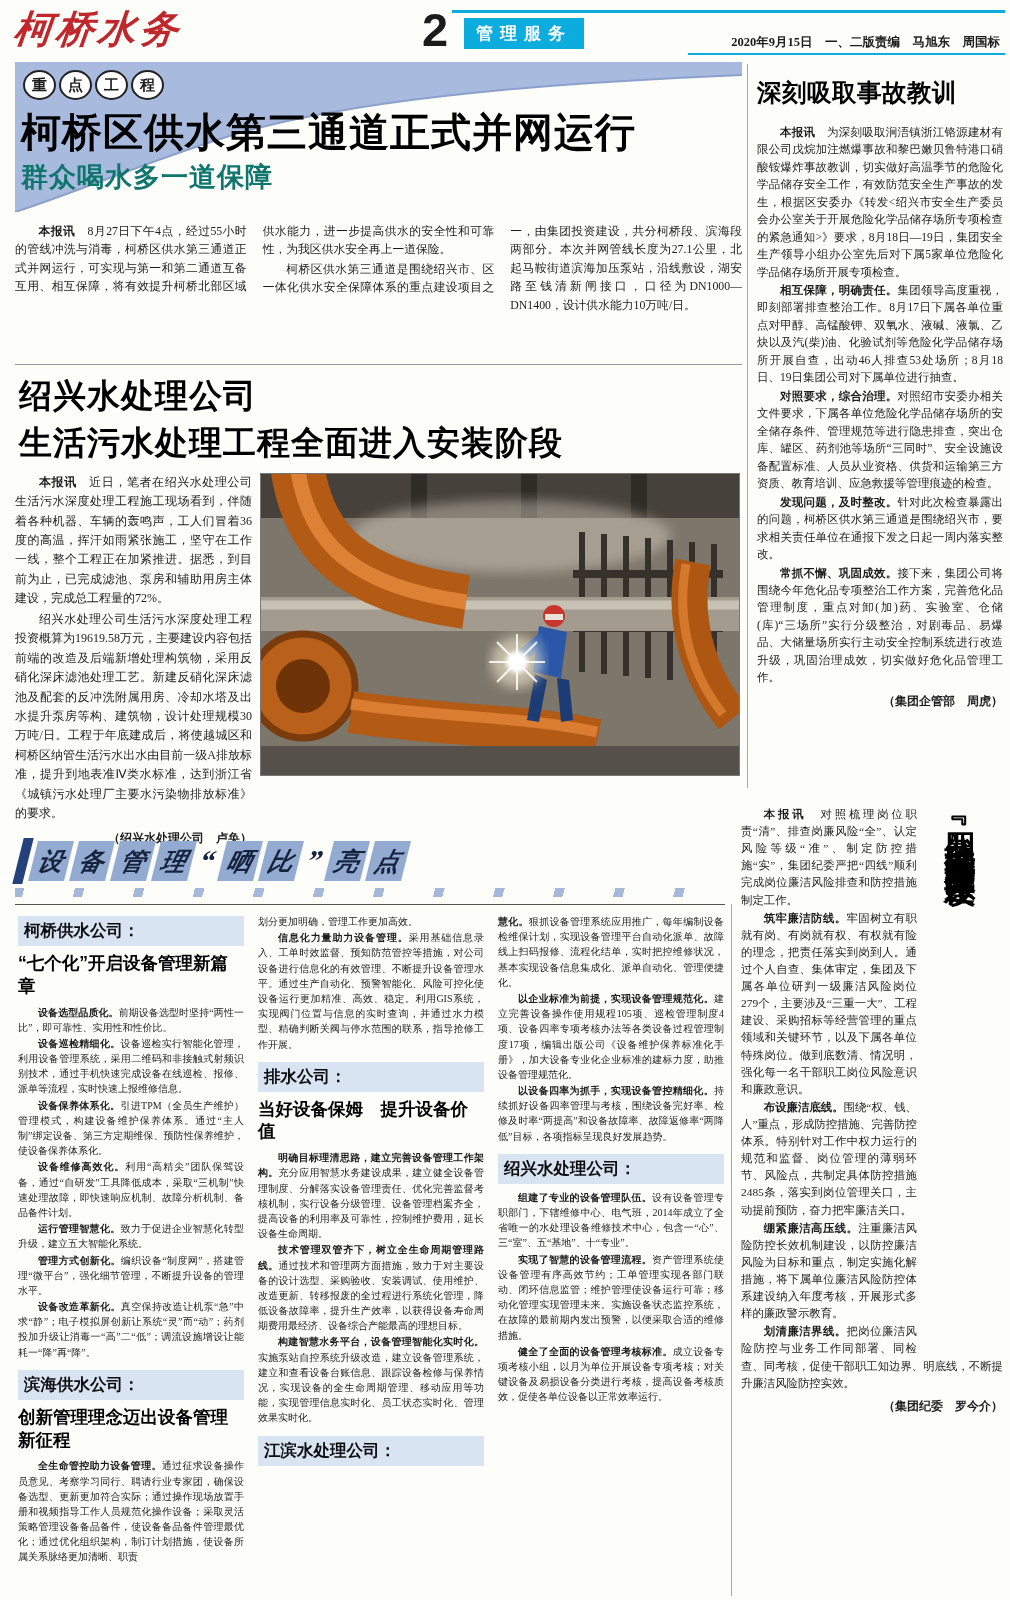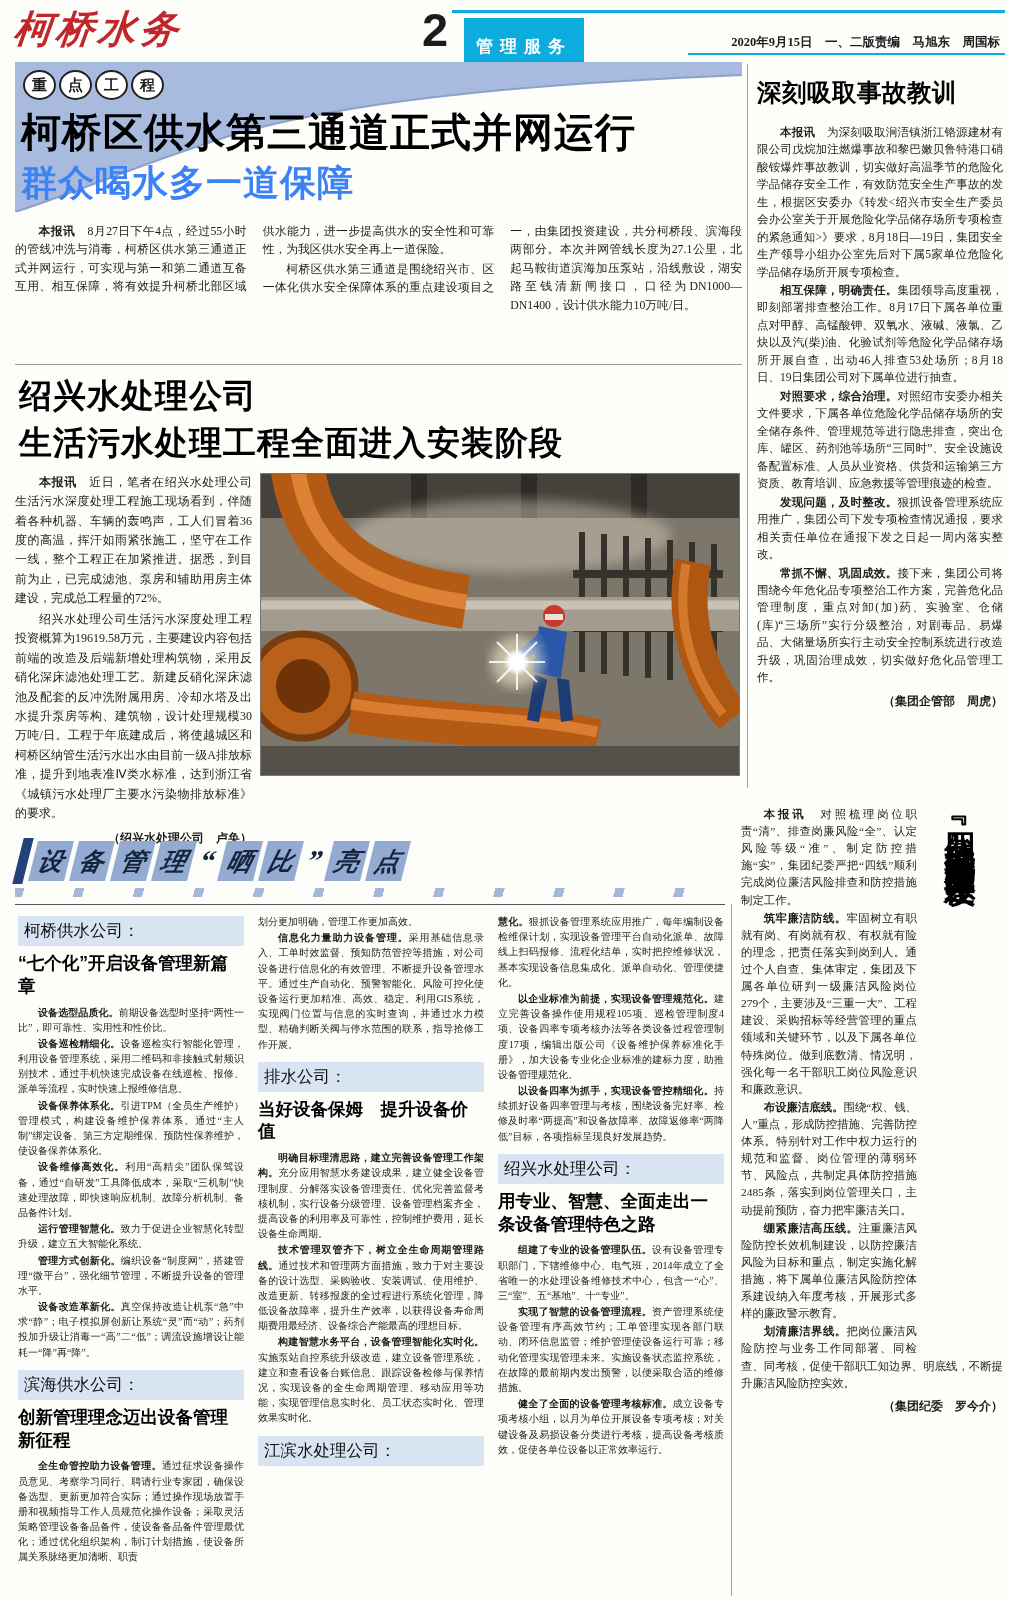--- a/index.html
+++ b/index.html
@@ -6,34 +6,34 @@
   body{width:1010px;height:1600px;position:relative;background:#fdfdfa;overflow:hidden;
        font-family:"Liberation Serif",serif;color:#1c1c1c;}
   
   .masthead{position:absolute;left:14px;top:4px;font-size:38px;font-weight:bold;font-style:italic;
             color:#c0272d;font-family:"Liberation Serif",serif;letter-spacing:4px;transform:skewX(-6deg);}
   .cyan-line-top{position:absolute;left:452px;top:10px;width:553px;height:3px;background:#0cadde;}
   .page-number{position:absolute;left:422px;top:6px;font-size:47px;font-weight:900;
                font-family:"Liberation Sans",sans-serif;line-height:1;}
   .section-label{position:absolute;left:464px;top:18px;background:#0cadde;color:#fff;
                  font-family:"Liberation Sans",sans-serif;font-weight:bold;font-size:17px;
-                 padding:17px 12px;letter-spacing:7px;}
+                 padding:4px 12px;letter-spacing:7px;}
   .date-line{position:absolute;right:10px;top:34px;font-size:12.5px;font-weight:bold;}
   .cyan-line-date{position:absolute;left:688px;top:53px;width:317px;height:2px;background:#0cadde;}
   
   #main-left{position:absolute;left:15px;top:62px;width:727px;}
   .swoosh-wrap{position:relative;width:727px;height:150px;}
   .swoosh-wrap svg{position:absolute;left:0;top:0;}
   .badge{position:absolute;left:8px;top:8px;display:flex;gap:3px;}
   .badge span{width:29px;height:26px;background:#fff;border:2px solid #222;border-radius:50%;
               display:flex;align-items:center;justify-content:center;font-size:15px;font-weight:bold;}
   .headline1{position:absolute;left:6px;top:44px;font-family:"Liberation Sans",sans-serif;
              font-weight:700;font-size:40px;letter-spacing:1px;color:#000;line-height:1.3;white-space:nowrap;}
   .headline2{position:absolute;left:6px;top:97px;font-family:"Liberation Sans",sans-serif;
-             font-weight:900;font-size:36px;letter-spacing:1px;color:#3b82f6;white-space:nowrap;}
+             font-weight:900;font-size:27px;letter-spacing:1px;color:#0f766e;white-space:nowrap;}
   .a1-cols{margin-top:10px;column-count:3;column-gap:16px;height:134px;overflow:hidden;}
   .para{font-size:11.8px;line-height:1.56;text-align:justify;text-indent:2em;margin:0 0 1px;}
   .plead{font-family:"Liberation Sans",sans-serif;font-weight:bold;}
   .rule{border-top:1px solid #999;margin-top:8px;}
   .a2-title{font-family:"Liberation Sans",sans-serif;font-weight:900;font-size:33px;
             letter-spacing:1px;line-height:1.42;margin:8px 0 6px 4px;color:#000;}
   .a2-flex{display:flex;gap:8px;}
   .a2-text{width:237px;font-size:12px;}
   .a2-text .para{font-size:12px;line-height:1.62;}
   .byline{text-align:right;font-weight:bold;font-size:12px;margin-top:6px;}
@@ -52,21 +52,21 @@
         align-items:center;justify-content:center;font-size:25px;font-weight:600;
         font-style:italic;color:#16233f;font-family:"Liberation Serif",serif;}
   .tile.quote{background:transparent;font-size:30px;font-weight:bold;width:20px;}
   .dash-row{position:absolute;left:15px;top:888px;width:707px;height:9px;
             background:repeating-linear-gradient(105deg,#a5b8da 0 9px,transparent 9px 58px);}
   .rule-bottom{position:absolute;left:15px;top:904px;width:710px;border-top:1px solid #555;}
   
   #bottom-cols{position:absolute;left:18px;top:914px;width:706px;height:682px;overflow:hidden;
                display:flex;gap:14px;}
   .bcol{flex:1;min-width:0;}
-  .col-header{background:#d9e4f3;font-family:"Liberation Sans",sans-serif;font-weight:normal;
+  .col-header{background:#d9e4f3;font-family:"Liberation Sans",sans-serif;font-weight:bold;
               font-size:16.5px;padding:4px 6px;margin:10px 0 6px;color:#0d0d0d;}
   .col-header:first-child{margin-top:2px;}
   .col-subhead{font-family:"Liberation Sans",sans-serif;font-weight:800;font-size:17.5px;
                line-height:1.3;margin:2px 0 7px;color:#000;}
   .bpara{font-size:10px;line-height:1.52;text-align:justify;text-indent:2em;margin:0 0 1px;}
   .cont{text-indent:0;}
   .v-divider2{position:absolute;left:731px;top:904px;height:692px;border-left:1px solid #a8a8a8;}
   
   #right-bottom{position:absolute;left:741px;top:806px;width:262px;height:792px;overflow:hidden;}
   .rb-headline-float{float:right;width:86px;height:540px;display:flex;justify-content:center;}
@@ -185,21 +185,21 @@
 
 <div class="v-divider1"></div>
 <div id="right-top">
   <div class="rt-headline">
     <div>深刻吸取事故教训</div>
   </div>
   <div class="rt-body">
     <p class="para"><b class="plead">本报讯</b><span>　为深刻吸取涧浯镇浙江铬源建材有限公司戊烷加注燃爆事故和黎巴嫩贝鲁特港口硝酸铵爆炸事故教训，切实做好高温季节的危险化学品储存安全工作，有效防范安全生产事故的发生，根据区安委办《转发&lt;绍兴市安全生产委员会办公室关于开展危险化学品储存场所专项检查的紧急通知&gt;》要求，8月18日—19日，集团安全生产领导小组办公室先后对下属5家单位危险化学品储存场所开展专项检查。</span></p>
     <p class="para"><b class="plead">相互保障，明确责任。</b><span>集团领导高度重视，即刻部署排查整治工作。8月17日下属各单位重点对甲醇、高锰酸钾、双氧水、液碱、液氯、乙炔以及汽(柴)油、化验试剂等危险化学品储存场所开展自查，出动46人排查53处场所；8月18日、19日集团公司对下属单位进行抽查。</span></p>
     <p class="para"><b class="plead">对照要求，综合治理。</b><span>对照绍市安委办相关文件要求，下属各单位危险化学品储存场所的安全储存条件、管理规范等进行隐患排查，突出仓库、罐区、药剂池等场所“三同时”、安全设施设备配置标准、人员从业资格、供货和运输第三方资质、教育培训、应急救援等管理痕迹的检查。</span></p>
-    <p class="para"><b class="plead">发现问题，及时整改。</b><span>狠抓设备管理系统应用推广，集团公司下发专项检查情况通报，要求相关责任单位在通报下发之日起一周内落实整改。</span></p>
+    <p class="para"><b class="plead">发现问题，及时整改。</b><span>针对此次检查暴露出的问题，柯桥区供水第三通道是围绕绍兴市，要求相关责任单位在通报下发之日起一周内落实整改。</span></p>
     <p class="para"><b class="plead">常抓不懈、巩固成效。</b><span>接下来，集团公司将围绕今年危化品专项整治工作方案，完善危化品管理制度，重点对卸(加)药、实验室、仓储(库)“三场所”实行分级整治，对剧毒品、易爆品、大储量场所实行主动安全控制系统进行改造升级，巩固治理成效，切实做好危化品管理工作。</span></p>
     <div class="byline">（集团企管部　周虎）</div>
   </div>
 </div>
 
 <div id="banner">
   <div class="lead-stripe"></div>
   <div class="tile">设</div>
   <div class="tile">备</div>
   <div class="tile">管</div>
@@ -241,21 +241,20 @@
     <p class="bpara"><b class="plead">构建智慧水务平台，设备管理智能化实时化。</b><span>实施泵站自控系统升级改造，建立设备管理系统，建立和查看设备台账信息、跟踪设备检修与保养情况，实现设备的全生命周期管理、移动应用等功能，实现管理信息实时化、员工状态实时化、管理效果实时化。</span></p>
     <div class="col-header">江滨水处理公司：</div>
 
   </div>
 
   <div class="bcol">
     <p class="bpara cont"><b class="plead">慧化。</b><span>狠抓设备管理系统应用推广，每年编制设备检维保计划，实现设备管理平台自动化派单、故障线上扫码报修、流程化结单，实时把控维修状况，基本实现设备信息集成化、派单自动化、管理便捷化。</span></p>
     <p class="bpara"><b class="plead">以企业标准为前提，实现设备管理规范化。</b><span>建立完善设备操作使用规程105项、巡检管理制度4项、设备四率专项考核办法等各类设备过程管理制度17项，编辑出版公司《设备维护保养标准化手册》，加大设备专业化企业标准的建标力度，助推设备管理规范化。</span></p>
     <p class="bpara"><b class="plead">以设备四率为抓手，实现设备管控精细化。</b><span>持续抓好设备四率管理与考核，围绕设备完好率、检修及时率“两提高”和设备故障率、故障返修率“两降低”目标，各项指标呈现良好发展趋势。</span></p>
     <div class="col-header">绍兴水处理公司：</div>
-    <div class="col-subhead">用专业、智慧、全面走出一条设备管理特色之路</div>
     <p class="bpara"><b class="plead">组建了专业的设备管理队伍。</b><span>设有设备管理专职部门，下辖维修中心、电气班，2014年成立了全省唯一的水处理设备维修技术中心，包含一“心”、三“室”、五“基地”、十“专业”。</span></p>
     <p class="bpara"><b class="plead">实现了智慧的设备管理流程。</b><span>资产管理系统使设备管理有序高效节约；工单管理实现各部门联动、闭环信息监管；维护管理使设备运行可靠；移动化管理实现管理未来。实施设备状态监控系统，在故障的最前期内发出预警，以便采取合适的维修措施。</span></p>
     <p class="bpara"><b class="plead">健全了全面的设备管理考核标准。</b><span>成立设备专项考核小组，以月为单位开展设备专项考核；对关键设备及易损设备分类进行考核，提高设备考核质效，促使各单位设备以正常效率运行。</span></p>
   </div>
 </div>
 <div class="v-divider2"></div>
 
 <div id="right-bottom">
   <div class="rb-headline-float">
     <div class="rb-vtitle">『四线』助推廉洁风险防控体系建设</div>

